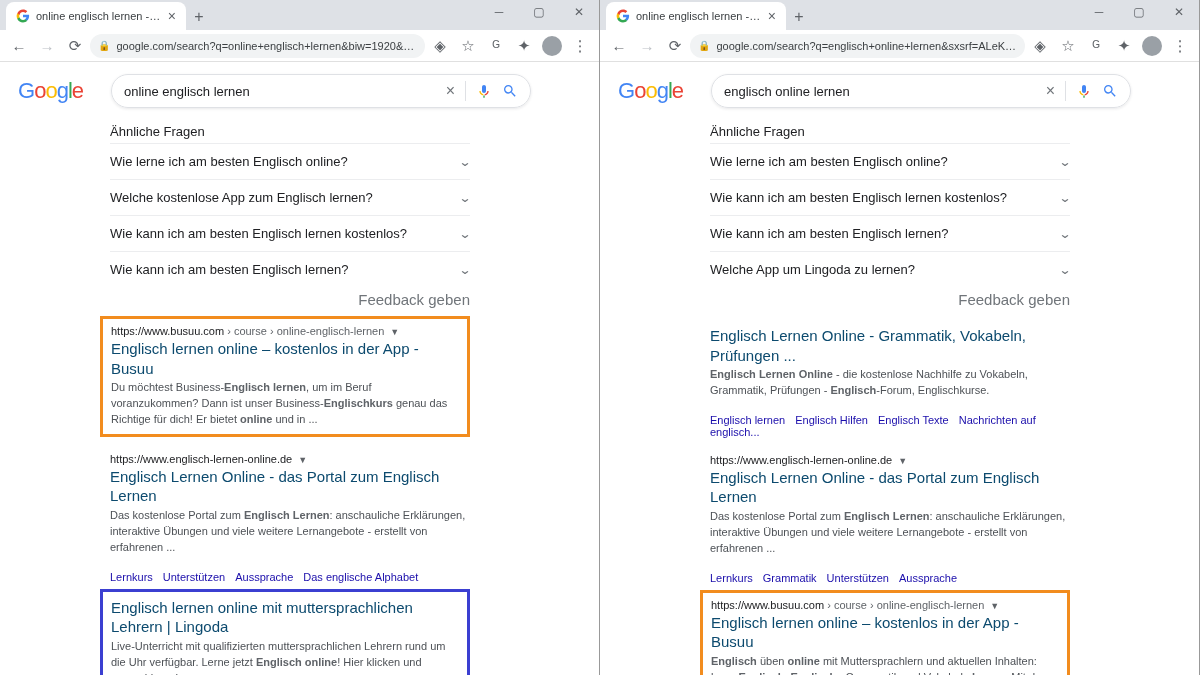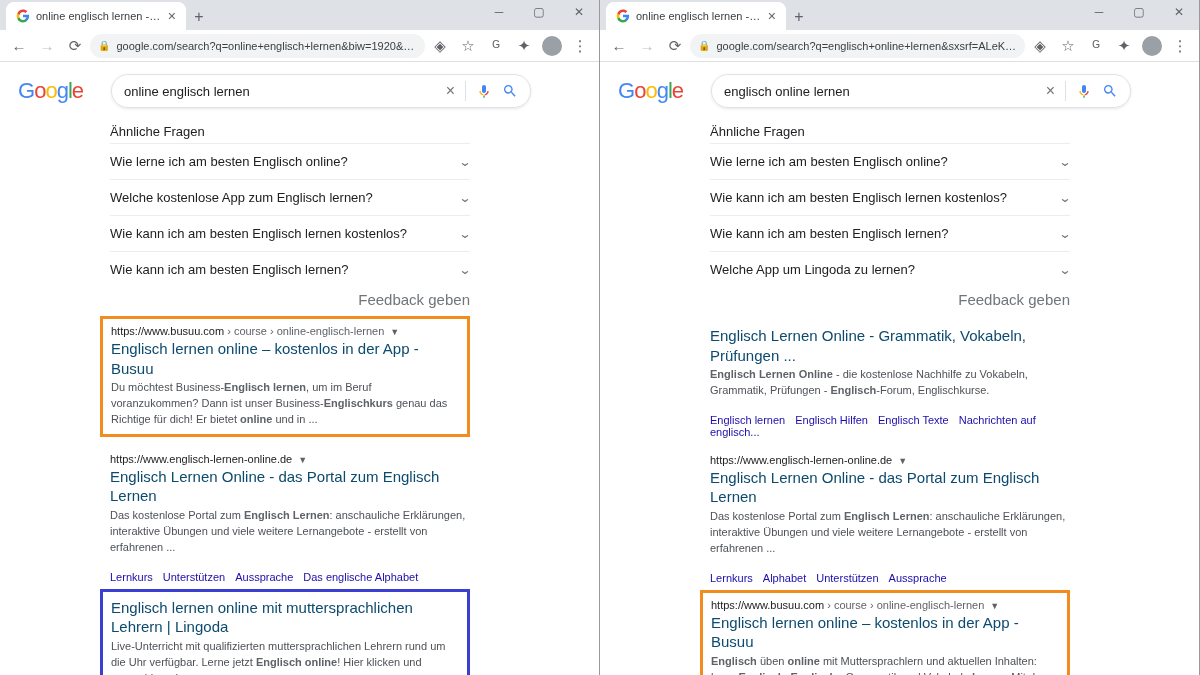--- a/index.html
+++ b/index.html
@@ -236,21 +236,21 @@
         <div class="feedback">Feedback geben</div>
         <div class="result">
           <div class="rtitle">Englisch Lernen Online - Grammatik, Vokabeln, Prüfungen ...</div>
           <div class="snippet"><b>Englisch Lernen Online</b> - die kostenlose Nachhilfe zu Vokabeln, Grammatik, Prüfungen - <b>Englisch</b>-Forum, Englischkurse.</div>
           <div class="sitelinks"><a>Englisch lernen</a><a>Englisch Hilfen</a><a>Englisch Texte</a><a>Nachrichten auf englisch...</a></div>
         </div>
         <div class="result">
           <div class="breadcrumb"><span>https://www.englisch-lernen-online.de</span><span class="path"></span> <span class="dd">▼</span></div>
           <div class="rtitle">Englisch Lernen Online - das Portal zum Englisch Lernen</div>
           <div class="snippet">Das kostenlose Portal zum <b>Englisch Lernen</b>: anschauliche Erklärungen, interaktive Übungen und viele weitere Lernangebote - erstellt von erfahrenen ...</div>
-          <div class="sitelinks"><a>Lernkurs</a><a>Alphabet</a><a>Unterstützen</a><a>Aussprache</a></div>
+          <div class="sitelinks"><a>Lernkurs</a><a>Grammatik</a><a>Unterstützen</a><a>Aussprache</a></div>
         </div>
         <div class="result hl-orange">
           <div class="breadcrumb"><span>https://www.busuu.com</span><span class="path"> › course › online-englisch-lernen</span> <span class="dd">▼</span></div>
           <div class="rtitle">Englisch lernen online – kostenlos in der App - Busuu</div>
           <div class="snippet"><b>Englisch</b> üben <b>online</b> mit Muttersprachlern und aktuellen Inhalten: lerne <b>Englisch</b>. <b>Englische</b> Grammatik und Vokabeln <b>lernen</b>. Mit dem Vokabeltrainer in der ...</div>
         </div>
       </div>
   </div>
 </div>
 

